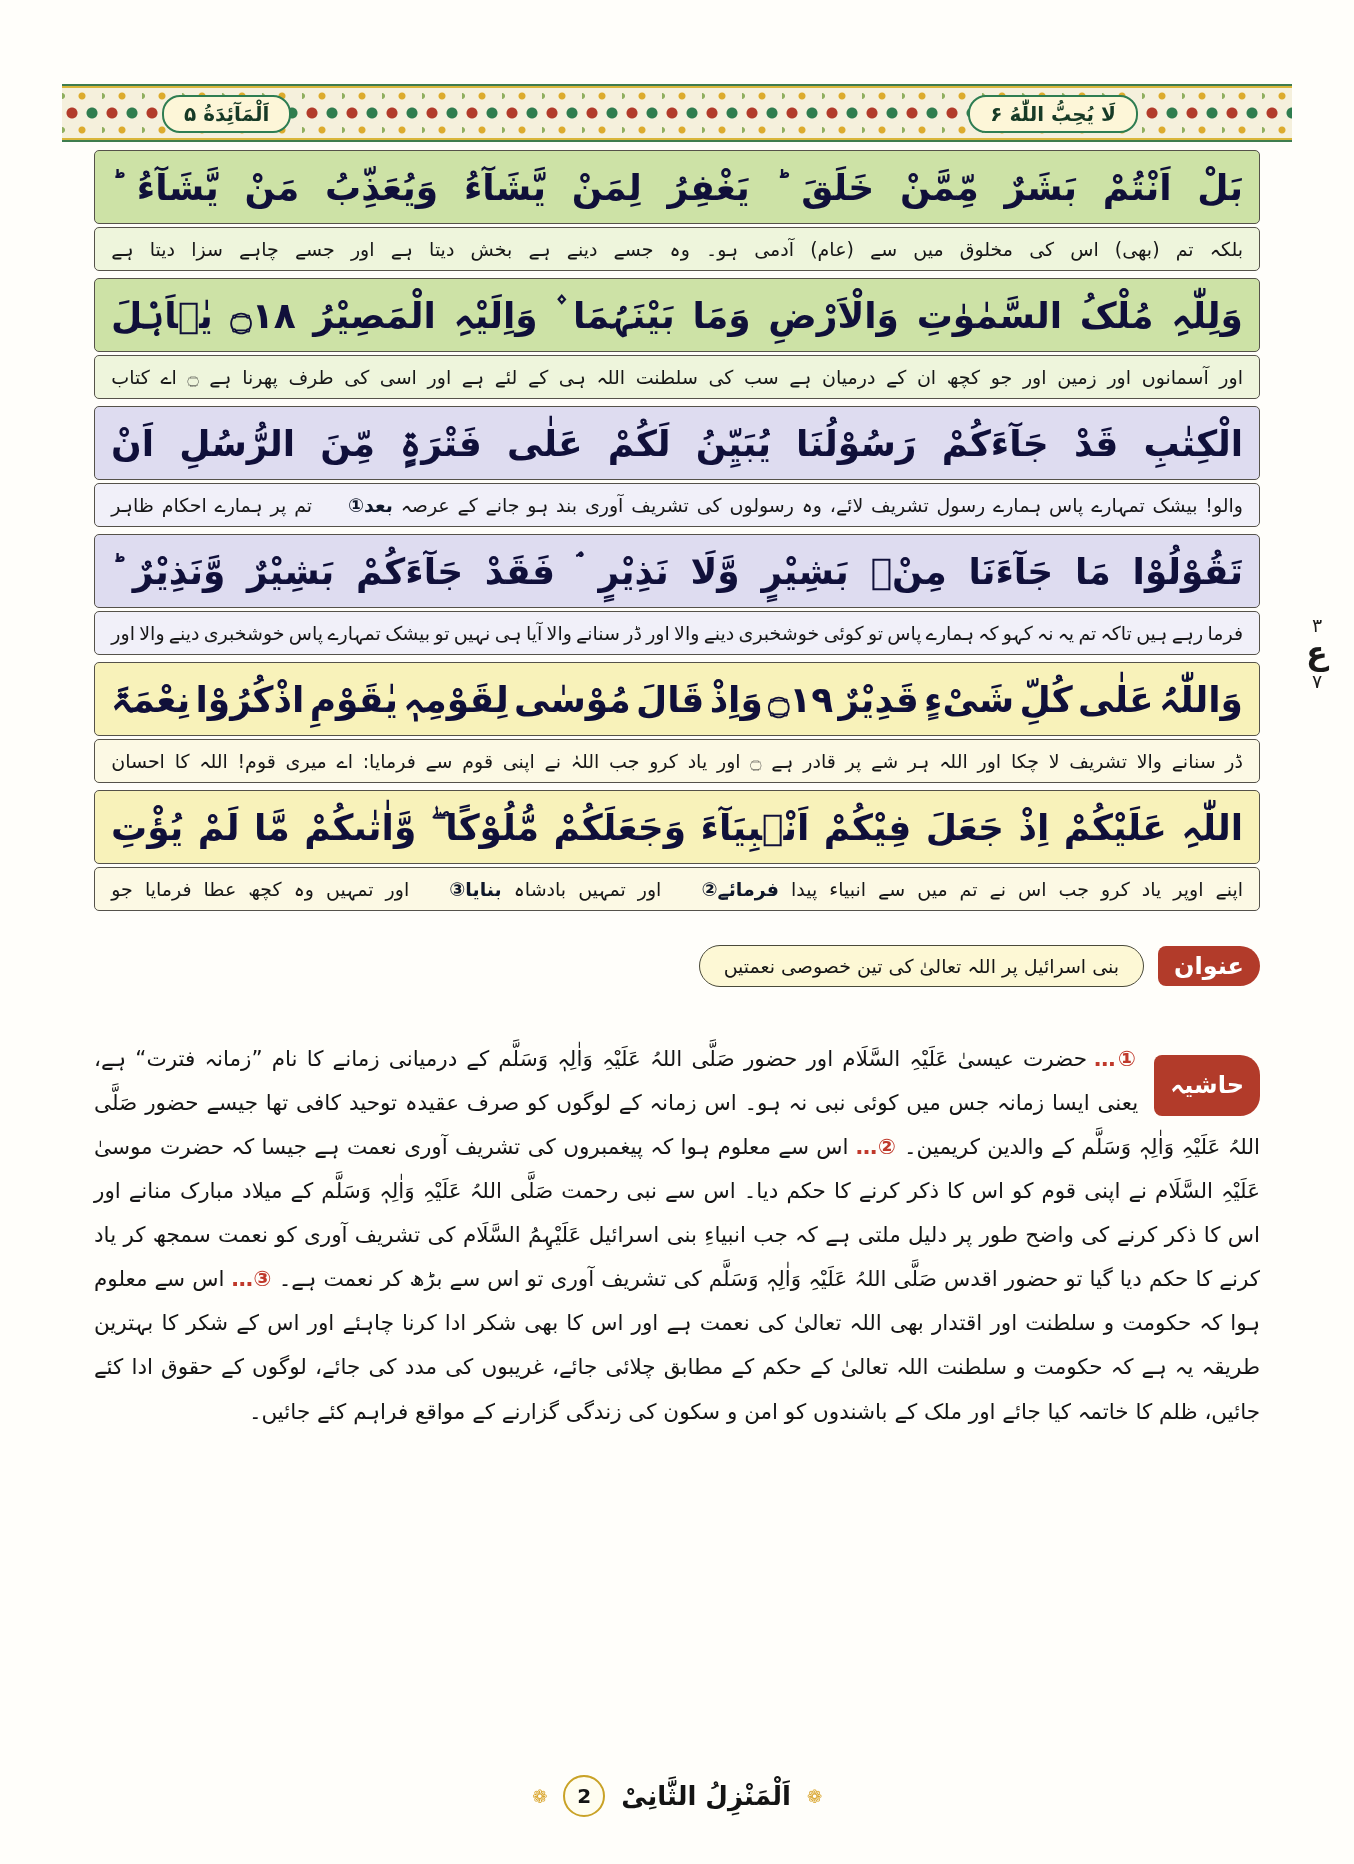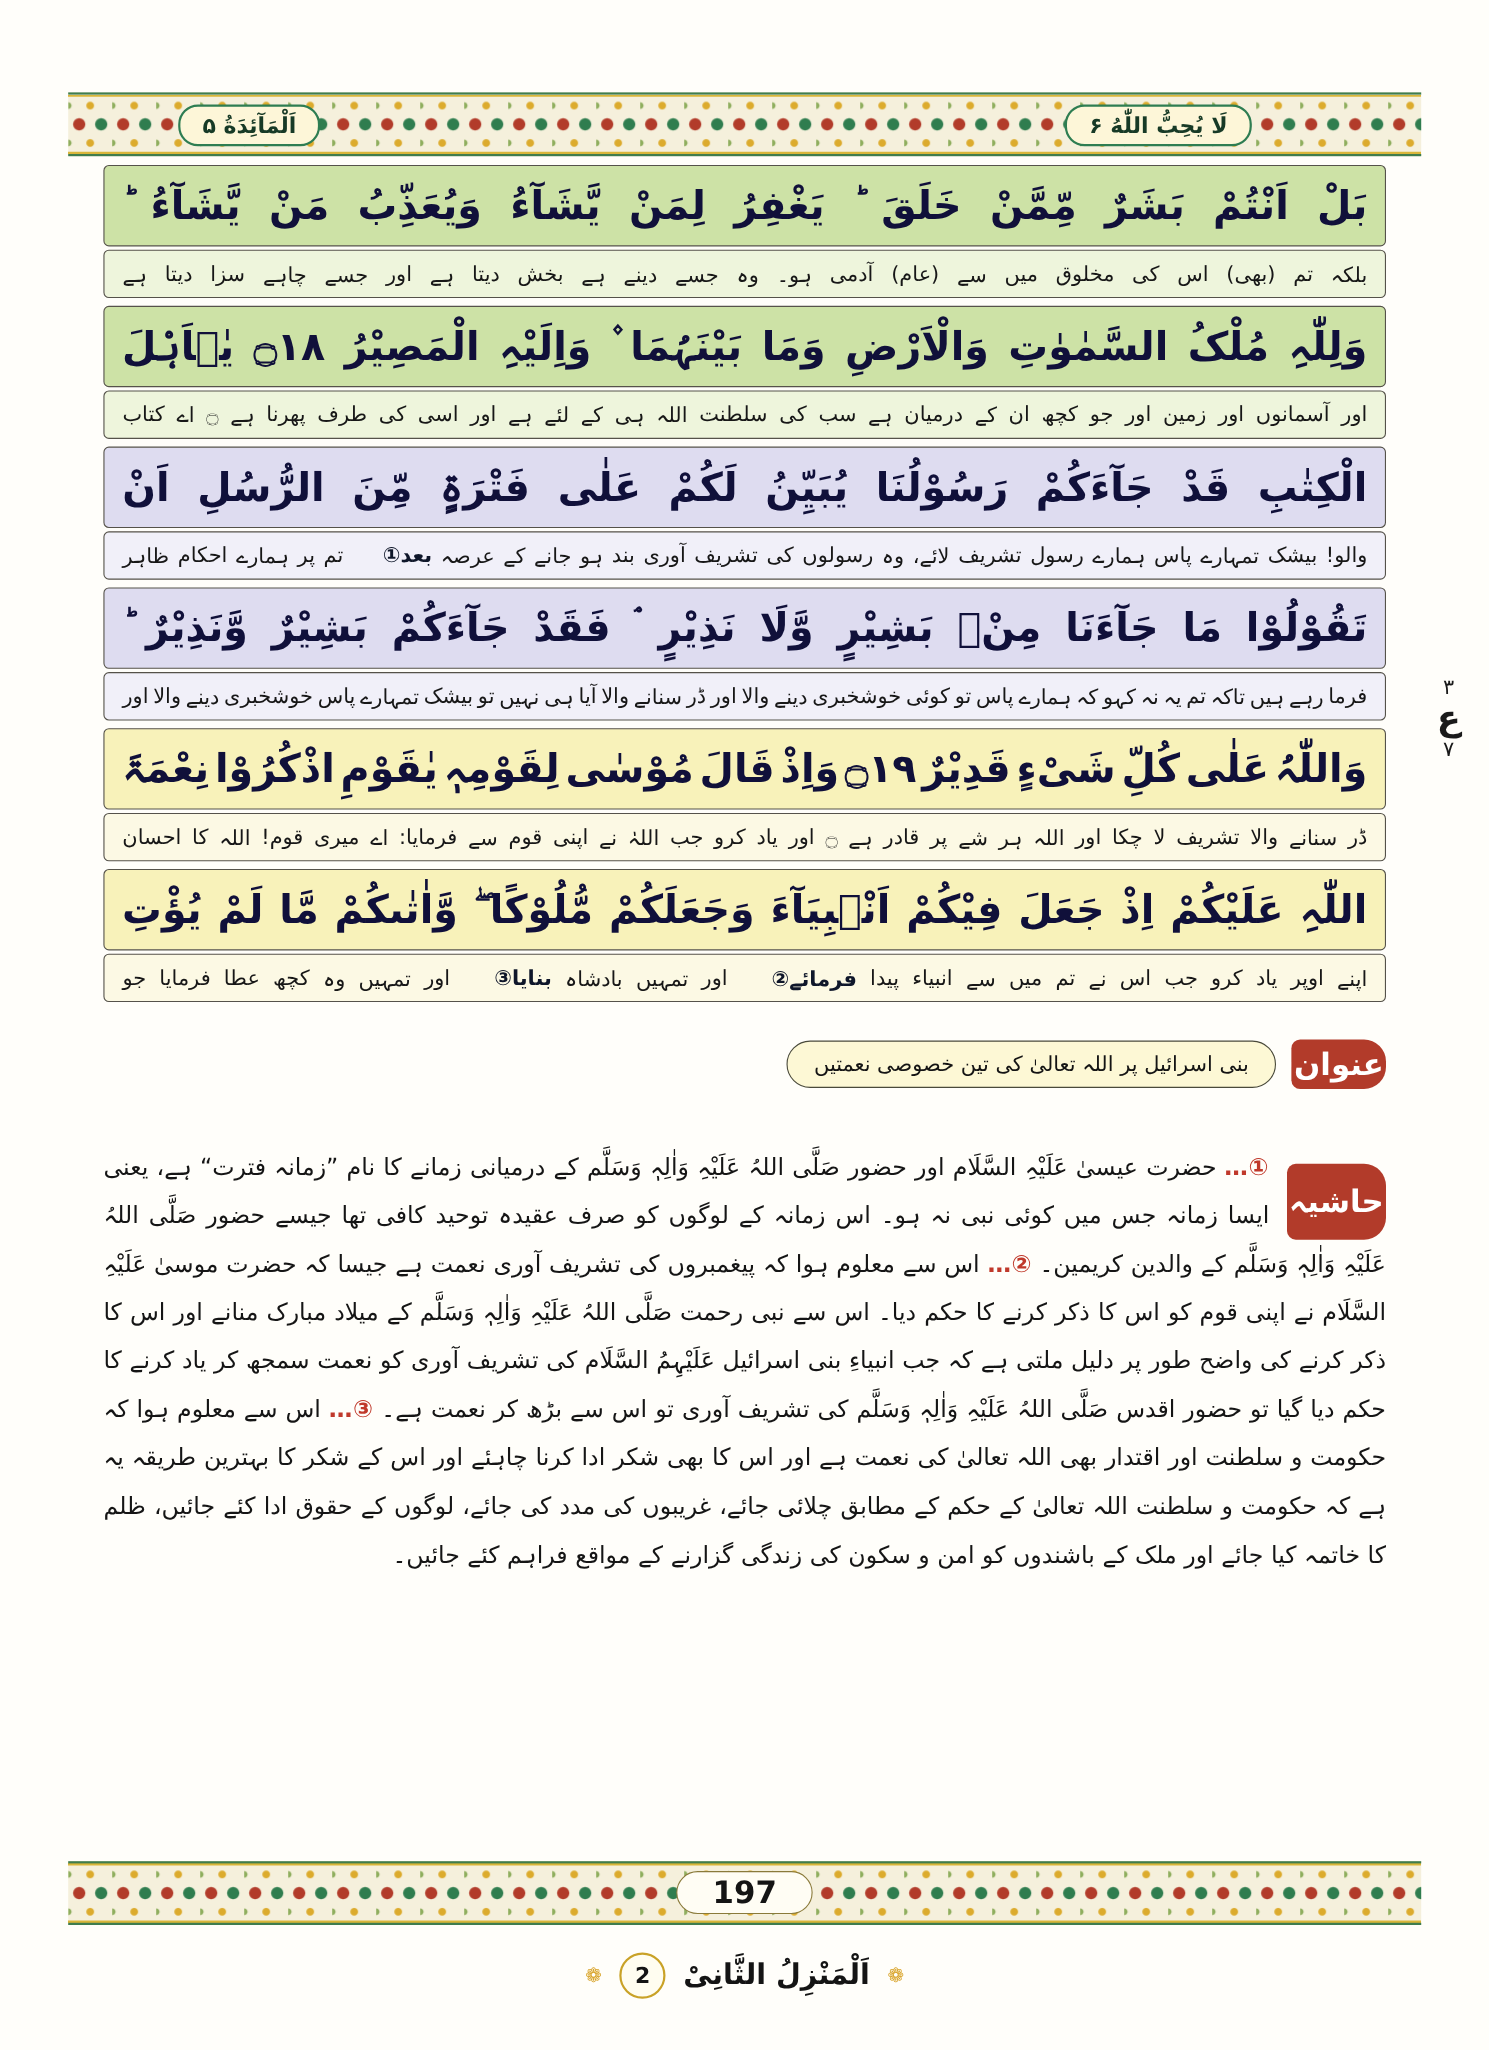--- a/index.html
+++ b/index.html
@@ -60,22 +60,22 @@
   }
   .band.urdu{
     height:42px;margin-bottom:7px;
     font-size:19px;color:#171717;
   }
   .refnum{color:#0f172a;font-weight:bold;margin-left:28px;}
   
   .heading-row{margin-top:34px;display:flex;align-items:center;gap:14px;}
   .tag{
     background:#b23b2a;color:#ffffff;
-    font-size:28px;font-weight:bold;
-    padding:6px 2px;border-radius:8px 20px 20px 8px;
+    font-size:24px;font-weight:bold;
+    padding:6px 16px;border-radius:8px 20px 20px 8px;
     white-space:nowrap;
   }
   .pill{
     border:1.5px solid #4a4a3a;border-radius:40px;
     padding:9px 24px;font-size:19px;color:#141414;
     background:#ffffff;white-space:nowrap;
   }
   .pill-yellow{background:#fdf8d5;}
   
   .footnote{
@@ -396,23 +396,20 @@
     </div>
 
   </div>
 
   <div class="ruku-marker">
     <span class="ruku-top">۳</span>
     <span class="ruku-ain">ع</span>
     <span class="ruku-bottom">۷</span>
   </div>
 
-  <div class="ornament ornament-bottom">
-    <div class="page-num-box">197</div>
-  </div>
 
   <div class="footer">
     <span class="flower">❁</span>
     <span class="footer-title">اَلْمَنْزِلُ الثَّانِیْ</span>
     <span class="medallion">2</span>
     <span class="flower">❁</span>
   </div>
 
 </div>
 

